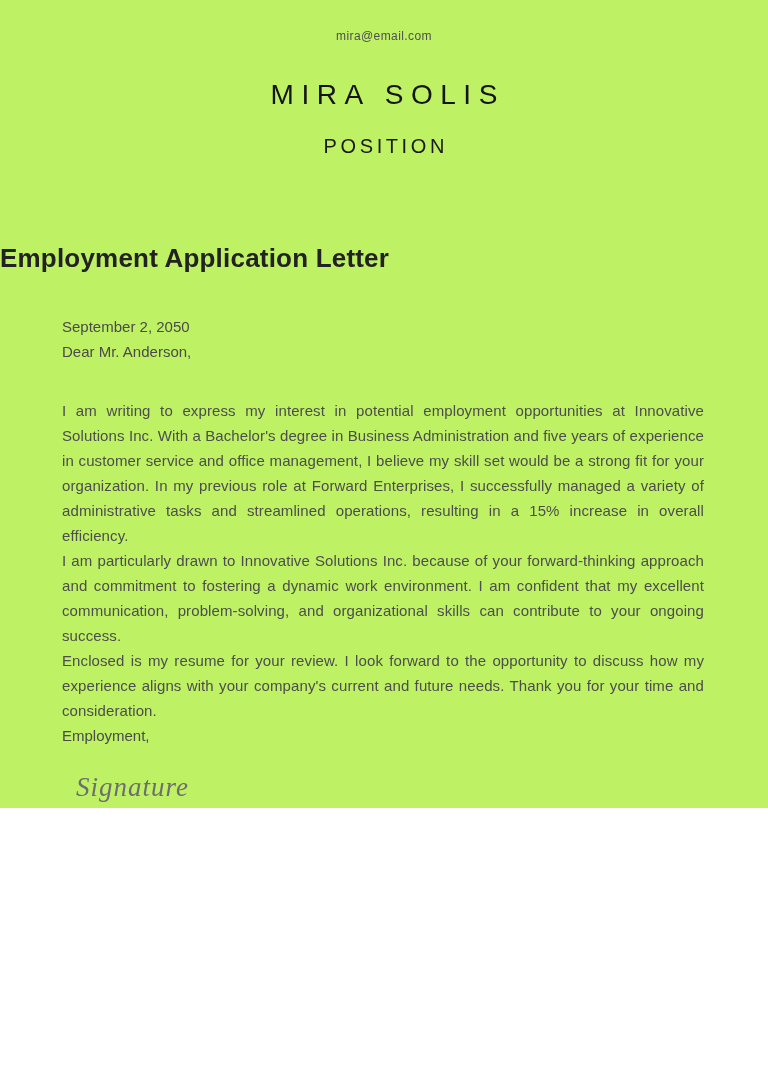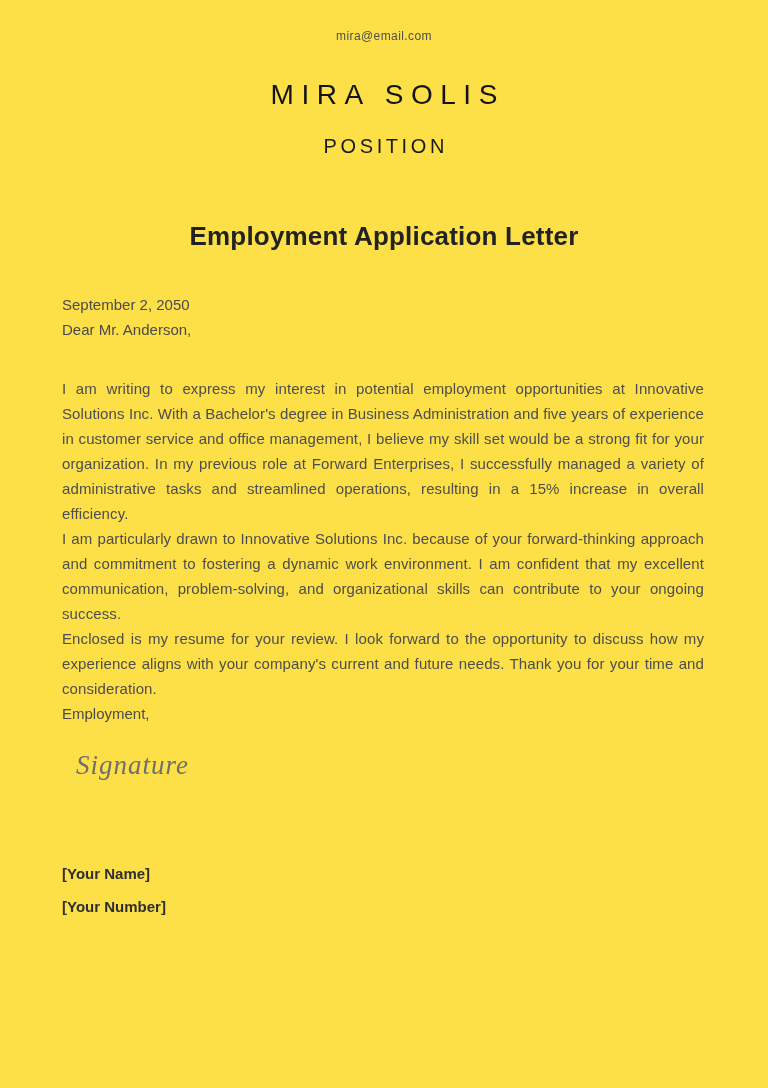--- a/index.html
+++ b/index.html
@@ -1,22 +1,22 @@
 <!DOCTYPE html>
 <html><head>
 <meta charset="utf-8">
 <style>
   * { margin: 0; padding: 0; box-sizing: border-box; }
   html, body { background: #ffffff; }
   .page {
     position: relative;
     width: 768px;
-    height: 1088px;
+    height: 808px;
     margin: 0 auto;
-    background: #fde047;
+    background: #bef264;
     overflow: hidden;
     font-family: "Liberation Sans", sans-serif;
     color: #4a4a4a;
   }
   
   .header { text-align: center; }
   .header-email {
     padding-top: 29px;
     font-size: 12px;
     letter-spacing: 0.4px;
@@ -35,22 +35,21 @@
     margin-top: 22px;
     font-size: 20px;
     font-weight: 500;
     letter-spacing: 0.18em;
     text-indent: 0.18em;
     color: #1a1a1a;
     line-height: 1.2;
   }
   
   .doc-title {
-    margin-top: 63px;
-    text-align: center;
+    margin-top: 85px;
     font-size: 26px;
     font-weight: 700;
     color: #222222;
     letter-spacing: 0.2px;
   }
   
   .letter {
     margin: 41px 64px 0 62px;
     font-size: 15px;
   }

